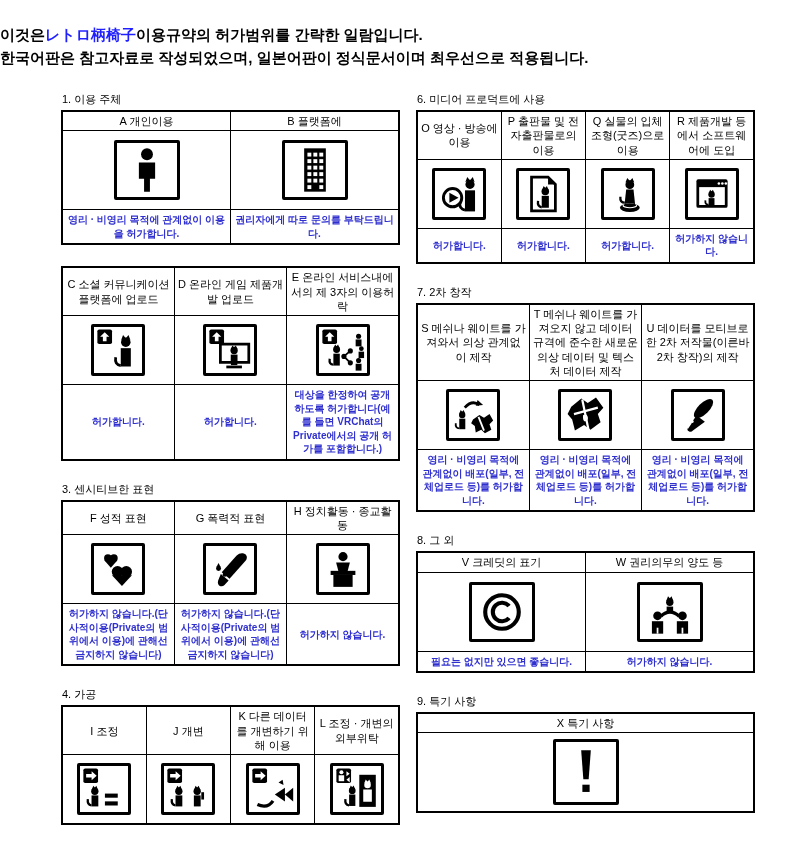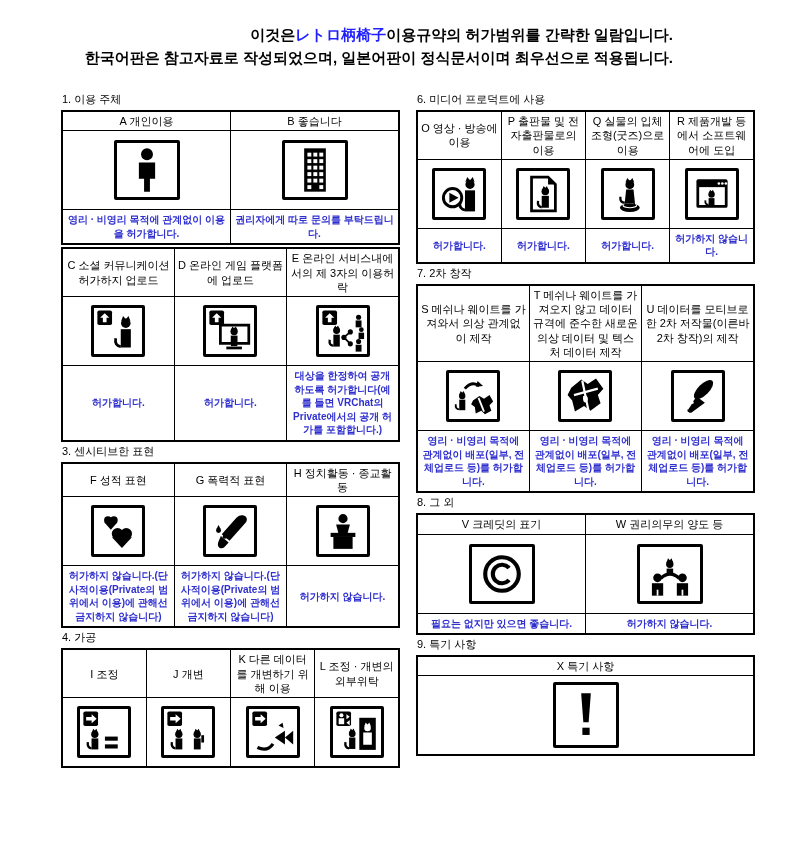--- a/index.html
+++ b/index.html
@@ -1,24 +1,24 @@
 <!DOCTYPE html>
 <html><head>
 <meta charset="utf-8">
 <style>
   html,body{margin:0;padding:0;}
   body{width:795px;height:856px;position:relative;background:#ffffff;
        font-family:"Liberation Sans","DejaVu Sans",sans-serif;color:#000;}
-  .doc-header{position:absolute;top:24px;left:0;width:673px;text-align:right;
+  .doc-header{position:absolute;top:24px;left:0;width:673px;text-align:left;
               font-size:15px;font-weight:bold;line-height:1.5;}
   .hl{color:#1f1fff;}
   .col{position:absolute;top:92px;width:339px;}
   .col-left{left:61px;}
   .col-right{left:416px;}
-  .section{margin-bottom:2px;}
+  .section{margin-bottom:21px;}
   .sec-title{font-size:11px;margin:0 0 3px 1px;}
   table.grid{width:100%;border-collapse:collapse;table-layout:fixed;border:2px solid #000;}
   .grid td{border:1px solid #000;text-align:center;vertical-align:middle;
            padding:2px 3px;font-size:11px;line-height:1.3;}
   tr.icon-row td{height:64px;padding:2px;}
   tr.icon-row.tall td{height:74px;}
   tr.txt-row td{color:#3030cf;font-weight:bold;font-size:10px;line-height:1.35;padding:3px 4px;}
   .iconbox{display:inline-block;border:3px solid #000;border-radius:2px;background:#fff;
            line-height:0;padding:1px;vertical-align:middle;}
   .iconbox svg{width:46px;height:44px;}
@@ -34,21 +34,21 @@
 </div>
 
 <div class="col col-left">
 
   <div class="section">
     <div class="sec-title">1. 이용 주체</div>
     <table class="grid">
       <tbody>
           <tr class="hdr-row">
         <td>A 개인이용</td>
-        <td>B 좋습니다</td>
+        <td>B 플랫폼에</td>
       </tr>
       <tr class="icon-row tall">
         <td><span class="iconbox lg">
           <svg viewBox="0 0 48 48">
                   <circle cx="24" cy="9.5" r="5.5"></circle>
                   <path d="M16.5 17h15v15h-4.8v12h-5.4v-12h-4.8z"></path>
                 </svg></span></td>
         <td><span class="iconbox lg">
           <svg viewBox="0 0 48 48">
                   <rect x="14" y="4" width="20" height="40"></rect>
@@ -78,22 +78,22 @@
         <td>권리자에게 따로 문의를 부탁드립니다.</td>
       </tr>
     </tbody>
       </table>
   </div>
 
   <div class="section">
     <table class="grid">
       <tbody>
           <tr class="hdr-row">
-        <td>C 소셜 커뮤니케이션 허가하지 업로드</td>
-        <td>D 온라인 게임 플랫폼에 업로드</td>
+        <td>C 소셜 커뮤니케이션 플랫폼에 업로드</td>
+        <td>D 온라인 게임 제품개발 업로드</td>
         <td>E 온라인 서비스내에서의 제 3자의 이용허락</td>
       </tr>
       <tr class="icon-row">
         <td><span class="iconbox">
           <svg viewBox="0 0 48 48">
                   <rect x="1.5" y="1.5" width="16" height="16" rx="2"></rect>
                   <path fill="#fff" d="M9.5 4.5l5 5h-3v5h-4v-5h-3z"></path>
           <path d="M27.5 13l2-5.5 3 3.8z"></path>
                   <path d="M37.5 13l-2-5.5-3 3.8z"></path>
                   <circle cx="32.5" cy="15.5" r="5.2"></circle>

